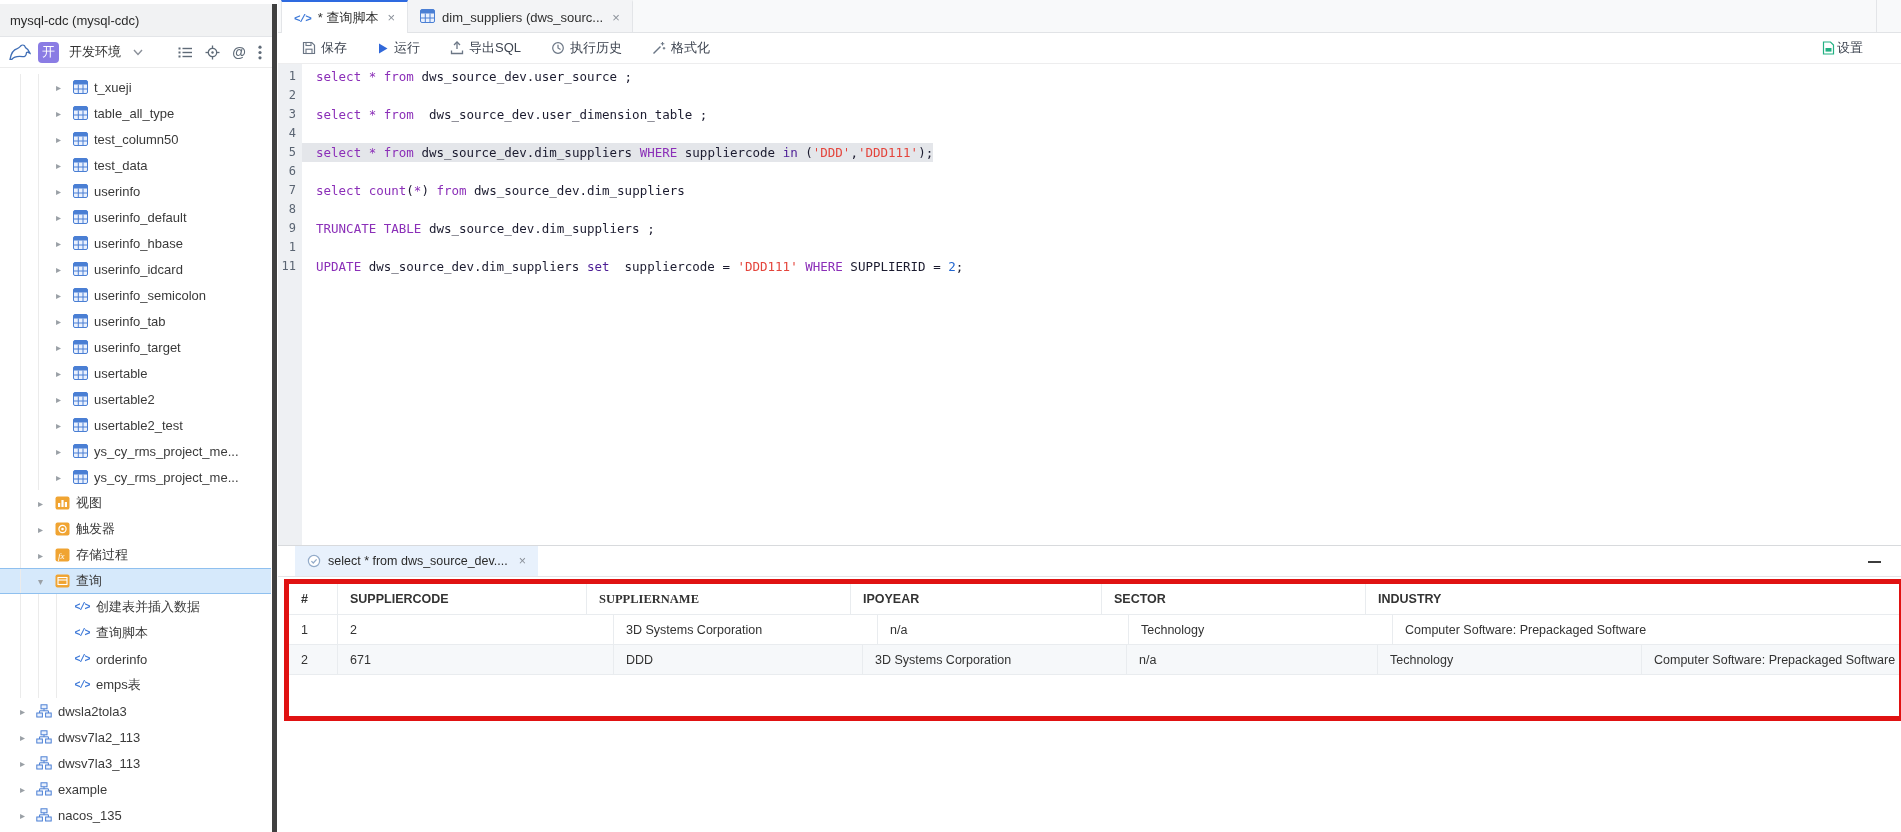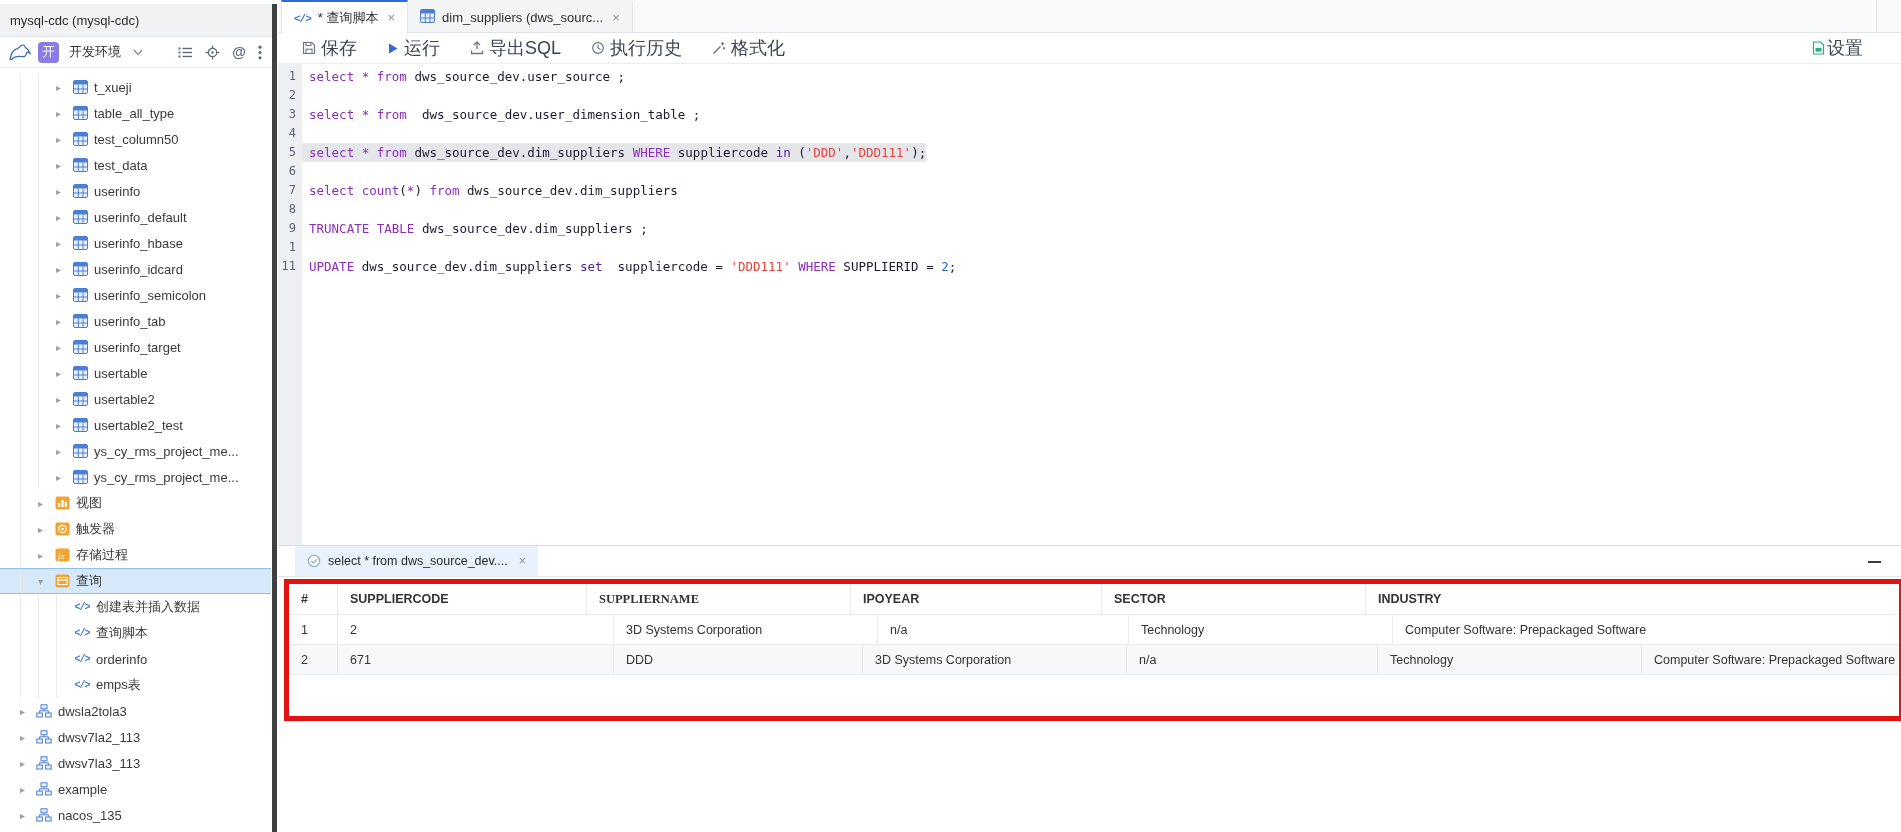--- a/index.html
+++ b/index.html
@@ -25,31 +25,31 @@
   .code-glyph { color:#3e79d8; font-size:10px; font-weight:bold; font-family:"Liberation Mono", monospace; letter-spacing:-1px; }
 
   
   #main { position:absolute; left:278px; top:0; right:0; height:832px; }
   #tab-bar { height:33px; background:#f8f9fa; border-bottom:1px solid #e1e3e6; display:flex; align-items:stretch; padding-left:3px; position:relative; }
   .tab { display:flex; align-items:center; gap:7px; padding:0 12px; font-size:13px; color:#2f2f2f; background:#f3f4f6; border-right:1px solid #e3e5e8; border-top:2px solid transparent; }
   .tab.active { background:#fff; border-left:1px solid #e3e5e8; border-top:2px solid #2e6ae0; margin-bottom:-1px; }
   .tab .close { color:#8a9099; font-size:13px; margin-left:2px; }
   #tabbar-rail { position:absolute; right:24px; top:0; bottom:0; border-left:1px solid #e3e5e8; }
 
-  #toolbar { height:31px; background:#fff; border-bottom:1px solid #ededee; display:flex; align-items:center; padding:0 38px 0 24px; gap:30px; font-size:18px; color:#3d4450; }
+  #toolbar { height:31px; background:#fff; border-bottom:1px solid #ededee; display:flex; align-items:center; padding:0 38px 0 24px; gap:30px; font-size:13px; color:#3d4450; }
   .tbtn { display:flex; align-items:center; gap:5px; }
   #settings-btn { margin-left:auto; display:flex; align-items:center; gap:2px; color:#3d4450; }
 
   
   #editor { position:absolute; top:64px; left:0; right:0; bottom:287px; background:#fff; overflow:hidden; }
   #gutter { position:absolute; left:0; top:0; bottom:0; width:24px; background:#eef0f3; }
   #lines { position:relative; padding-top:3px; }
   .eline { display:flex; height:19px; line-height:19px; font-family:"DejaVu Sans Mono","Liberation Mono",monospace; font-size:12.5px; }
   .eline .ln { width:24px; flex:0 0 auto; text-align:right; padding-right:6px; color:#5a6472; font-size:12px; }
-  .eline .code { white-space:pre; padding-left:7px; color:#1b1b2f; }
+  .eline .code { white-space:pre; padding-left:14px; color:#1b1b2f; }
   .eline.hl .code { background:#e4e6ea; }
   .tk-k { color:#8b2fb8; } .tk-i { color:#4c1d95; } .tk-s { color:#e4443b; }
   .tk-n { color:#2166d1; } .tk-p { color:#1b1b2f; }
 
   
   #results-bar { position:absolute; left:0; right:0; top:545px; height:32px; background:#fff; border-top:1px solid #d8dadd; border-bottom:1px solid #e3e5e8; display:flex; align-items:stretch; }
   #result-tab { margin-left:17px; padding:0 12px; background:#e8f1fc; display:flex; align-items:center; gap:7px; font-size:12.5px; color:#2a2a2a; }
   #result-tab .close { color:#8a9099; margin-left:4px; }
   #minimize-btn { position:absolute; right:20px; top:15px; width:13px; height:2px; background:#3c3c3c; }
 

